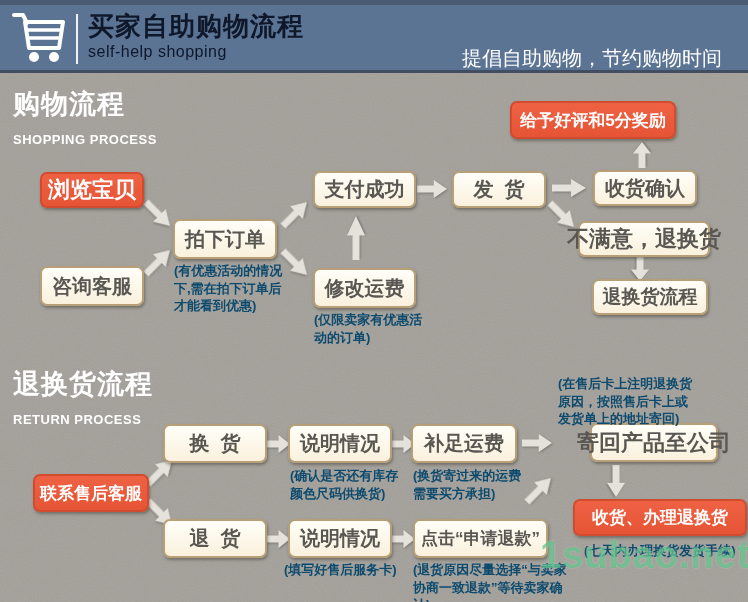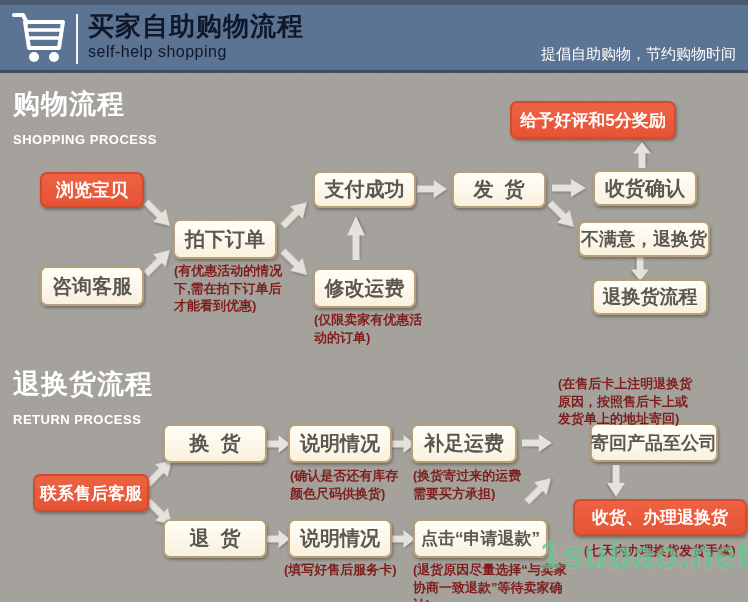--- a/index.html
+++ b/index.html
@@ -13,44 +13,44 @@
     position:absolute; left:0; top:0; width:748px; height:65px;
     background:#5b7494;
     border-top:5px solid #4a5a70;
     border-bottom:3px solid #414e62;
   }
   .cart { position:absolute; left:10px; top:5px; }
   .hdr-divider { position:absolute; left:76px; top:9px; width:2px; height:50px; background:rgba(255,255,255,0.9); }
   .hdr-text { position:absolute; left:88px; top:7px; color:#0f172a; }
   .hdr-title { font-size:26px; font-weight:bold; letter-spacing:1px; line-height:1.15; }
   .hdr-sub { font-size:16px; margin-top:1px; letter-spacing:0.5px; }
-  .hdr-tagline { position:absolute; right:12px; top:40px; color:#fff; font-size:15px; }
+  .hdr-tagline { position:absolute; right:26px; top:40px; color:#fff; font-size:20px; }
   
   .grain { position:absolute; left:0; top:73px; z-index:0; pointer-events:none; }
   
   .sec { position:absolute; color:#fff; z-index:2; }
   .sec-title { font-size:27px; font-weight:bold; letter-spacing:1px; line-height:1.05; }
   .sec-sub { font-size:13px; font-weight:bold; letter-spacing:0.5px; margin-top:14px; }
   
   .node {
     position:absolute; z-index:2; box-sizing:border-box;
     display:flex; align-items:center; justify-content:center;
     background:linear-gradient(#fffef8, #faf1dd);
     border:2px solid #b7a078; border-radius:7px;
     color:#5a5753; font-size:20px; font-weight:bold; white-space:pre;
     box-shadow:1px 2px 3px rgba(55,50,42,0.45);
   }
   .node.red {
     background:linear-gradient(#ee6243, #e55435);
     border:2px solid #d14c2e; color:#fff;
   }
-  .f17 { font-size:17px; } .f18 { font-size:18px; } .f19 { font-size:19px; }
+  .f17 { font-size:17px; } .f18 { font-size:22px; } .f19 { font-size:19px; }
   
   .note {
-    position:absolute; z-index:2; color:#7f1d1d; font-size:13px; font-weight:bold;
+    position:absolute; z-index:2; color:#0c4a6e; font-size:13px; font-weight:bold;
     line-height:1.35; white-space:pre-line;
   }
   
   .arrow { position:absolute; z-index:1; filter:drop-shadow(1px 1px 1px rgba(0,0,0,0.25)); }
   .arrow path { fill:#e4e2db; }
   
   .watermark {
     position:absolute; left:540px; top:534px; z-index:5; pointer-events:none;
     font-size:38px; font-weight:bold; letter-spacing:1px;
     color:rgba(73,187,122,0.62); text-shadow:0 0 2px rgba(255,255,255,0.35);

